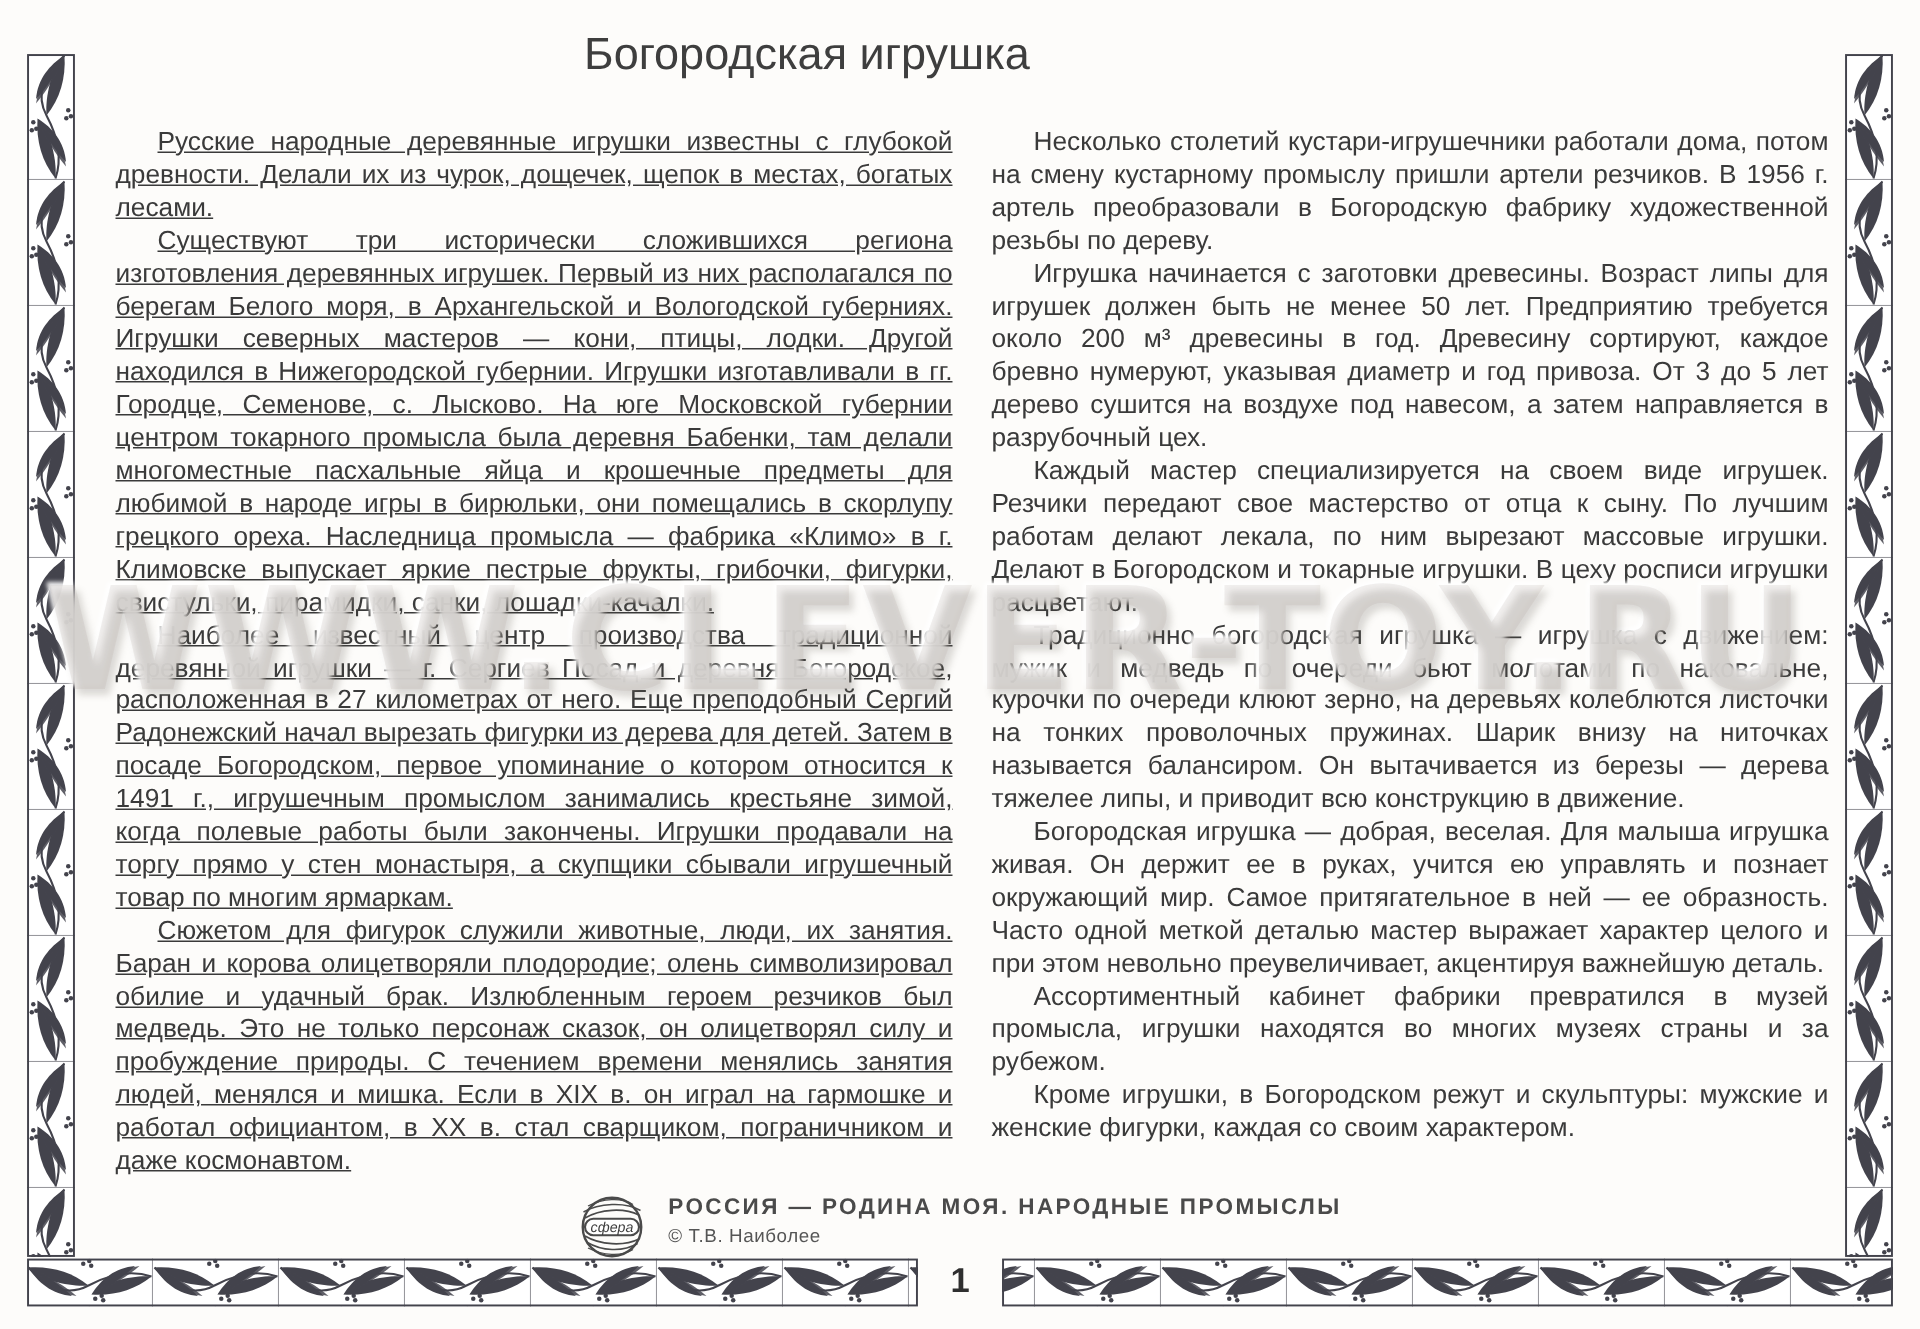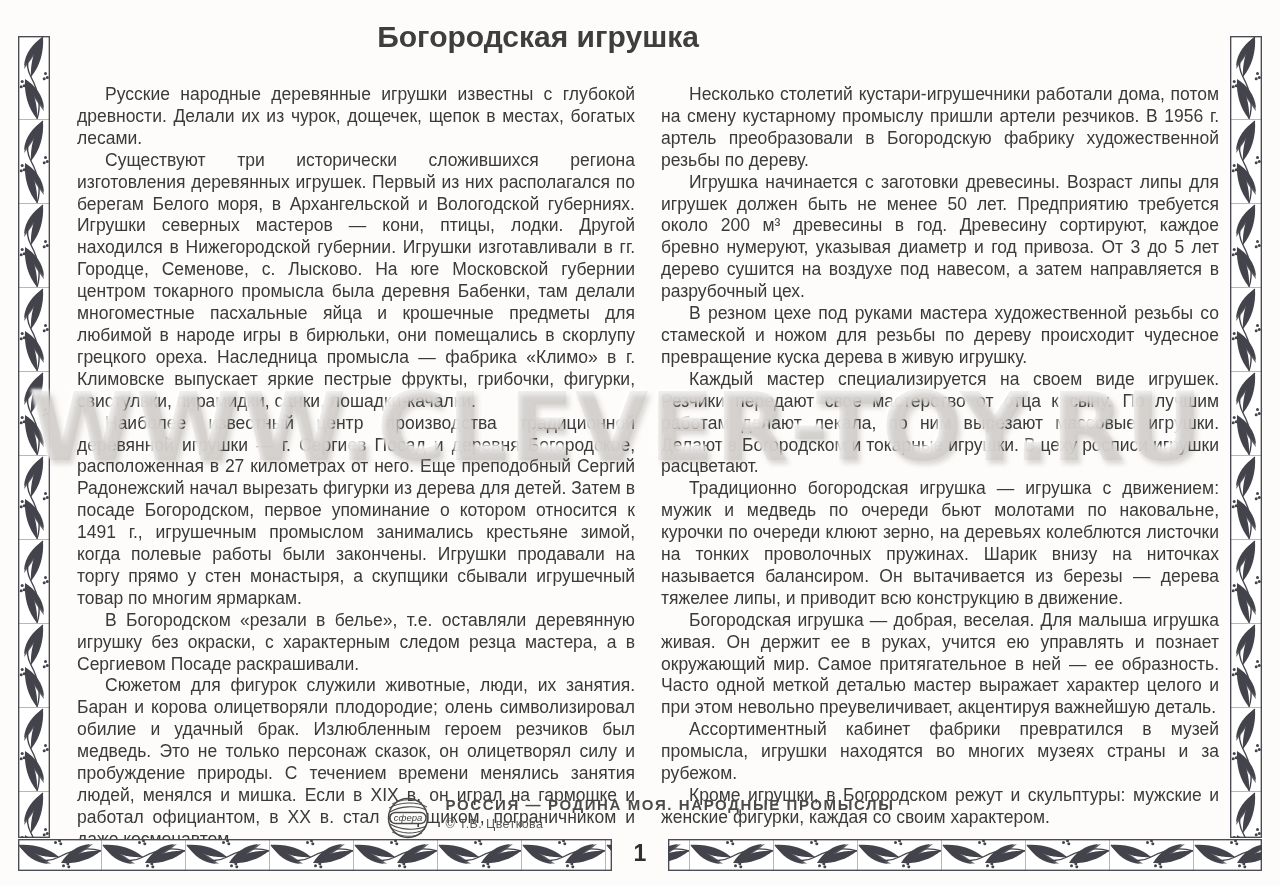--- a/index.html
+++ b/index.html
@@ -4,28 +4,28 @@
 <style>
   html,body{margin:0;padding:0;}
   body{
     width:1280px;height:886px;position:relative;overflow:hidden;
     background:#fdfcfa;
     font-family:"Liberation Sans","DejaVu Sans",sans-serif;
     color:#3b3b3b;
   }
   .page-title{
     position:absolute;top:20px;left:0;width:1076px;
-    text-align:center;font-size:30px;font-weight:bold;color:#3e3e3e;
+    text-align:center;font-size:30px;font-weight:normal;color:#3e3e3e;
     letter-spacing:0px;
   }
   .col{
     position:absolute;top:84px;width:558px;
     font-size:17.5px;line-height:21.9px;text-align:justify;color:#3a3a3a;
   }
-  .col-left{left:77px;}
+  .col-left{left:77px;text-decoration:underline;}
   .col-right{left:661px;}
   .col p{margin:0;text-indent:28px;}
   .watermark{
     position:absolute;top:372px;left:30px;width:1220px;
     text-align:left;
     font-family:"DejaVu Sans",sans-serif;
     font-size:95px;font-weight:bold;letter-spacing:1px;
     color:rgba(160,152,142,0.14);
     text-shadow:3px 4px 5px rgba(95,90,84,0.22), -2px -2px 3px rgba(255,255,255,0.95);
     pointer-events:none;z-index:5;white-space:nowrap;
@@ -82,27 +82,25 @@
     </pattern>
   </defs>
 </svg>
 
 <div class="page-title">Богородская игрушка</div>
 
 <div class="col col-left">
     <p>Русские народные деревянные игрушки известны с глубокой древности. Делали их из чурок, дощечек, щепок в местах, богатых лесами.</p>
     <p>Существуют три исторически сложившихся региона изготовления деревянных игрушек. Первый из них располагался по берегам Белого моря, в Архангельской и Вологодской губерниях. Игрушки северных мастеров — кони, птицы, лодки. Другой находился в Нижегородской губернии. Игрушки изготавливали в гг. Городце, Семенове, с. Лысково. На юге Московской губернии центром токарного промысла была деревня Бабенки, там делали многоместные пасхальные яйца и крошечные предметы для любимой в народе игры в бирюльки, они помещались в скорлупу грецкого ореха. Наследница промысла — фабрика «Климо» в г. Климовске выпускает яркие пестрые фрукты, грибочки, фигурки, свистульки, пирамидки, санки, лошадки-качалки.</p>
     <p>Наиболее известный центр производства традиционной деревянной игрушки — г. Сергиев Посад и деревня Богородское, расположенная в 27 километрах от него. Еще преподобный Сергий Радонежский начал вырезать фигурки из дерева для детей. Затем в посаде Богородском, первое упоминание о котором относится к 1491 г., игрушечным промыслом занимались крестьяне зимой, когда полевые работы были закончены. Игрушки продавали на торгу прямо у стен монастыря, а скупщики сбывали игрушечный товар по многим ярмаркам.</p>
-    <p>В Богородском «резали в белье», т.е. оставляли деревянную игрушку без окраски, с характерным следом резца мастера, а в Сергиевом Посаде раскрашивали.</p>
     <p>Сюжетом для фигурок служили животные, люди, их занятия. Баран и корова олицетворяли плодородие; олень символизировал обилие и удачный брак. Излюбленным героем резчиков был медведь. Это не только персонаж сказок, он олицетворял силу и пробуждение природы. С течением времени менялись занятия людей, менялся и мишка. Если в XIX в. он играл на гармошке и работал официантом, в XX в. стал сварщиком, пограничником и даже космонавтом.</p>
   </div>
 <div class="col col-right">
     <p>Несколько столетий кустари-игрушечники работали дома, потом на смену кустарному промыслу пришли артели резчиков. В 1956 г. артель преобразовали в Богородскую фабрику художественной резьбы по дереву.</p>
     <p>Игрушка начинается с заготовки древесины. Возраст липы для игрушек должен быть не менее 50 лет. Предприятию требуется около 200 м³ древесины в год. Древесину сортируют, каждое бревно нумеруют, указывая диаметр и год привоза. От 3 до 5 лет дерево сушится на воздухе под навесом, а затем направляется в разрубочный цех.</p>
-    <p>В резном цехе под руками мастера художественной резьбы со стамеской и ножом для резьбы по дереву происходит чудесное превращение куска дерева в живую игрушку.</p>
     <p>Каждый мастер специализируется на своем виде игрушек. Резчики передают свое мастерство от отца к сыну. По лучшим работам делают лекала, по ним вырезают массовые игрушки. Делают в Богородском и токарные игрушки. В цеху росписи игрушки расцветают.</p>
     <p>Традиционно богородская игрушка — игрушка с движением: мужик и медведь по очереди бьют молотами по наковальне, курочки по очереди клюют зерно, на деревьях колеблются листочки на тонких проволочных пружинах. Шарик внизу на ниточках называется балансиром. Он вытачивается из березы — дерева тяжелее липы, и приводит всю конструкцию в движение.</p>
     <p>Богородская игрушка — добрая, веселая. Для малыша игрушка живая. Он держит ее в руках, учится ею управлять и познает окружающий мир. Самое притягательное в ней — ее образность. Часто одной меткой деталью мастер выражает характер целого и при этом невольно преувеличивает, акцентируя важнейшую деталь.</p>
     <p>Ассортиментный кабинет фабрики превратился в музей промысла, игрушки находятся во многих музеях страны и за рубежом.</p>
     <p>Кроме игрушки, в Богородском режут и скульптуры: мужские и женские фигурки, каждая со своим характером.</p>
   </div>
 
 <div class="watermark">WWW.CLEVER-TOY.RU</div>
 
 <svg class="border-svg" style="left:18px;top:36px" width="32" height="802">
@@ -135,15 +133,15 @@
       <path d="M4,28 C14,34 30,35 40,30" fill="none" stroke="#4a4a4a" stroke-width="1.1"></path>
       <path d="M5,32 C15,38 29,39 39,33" fill="none" stroke="#4a4a4a" stroke-width="1.0"></path>
       <path d="M6,36 C16,41 28,42 36,37" fill="none" stroke="#4a4a4a" stroke-width="0.9"></path>
       <path d="M6,8 C16,3 28,2 36,7" fill="none" stroke="#4a4a4a" stroke-width="0.9"></path>
       <rect x="4" y="16.5" width="36" height="11" rx="5.5" fill="#ffffff" stroke="#4a4a4a" stroke-width="1.4"></rect>
       <text x="22" y="25.3" text-anchor="middle" font-family="Liberation Sans, sans-serif" font-size="9.5" font-style="italic" fill="#3f3f3f">сфера</text>
     </svg>
   </div>
   <div class="footer-text">
     <div class="footer-series">РОССИЯ — РОДИНА МОЯ. НАРОДНЫЕ ПРОМЫСЛЫ</div>
-    <div class="footer-copy">© Т.В. Цветкова</div>
+    <div class="footer-copy">© Т.В. Наиболее</div>
   </div>
 </div>
 
 </body></html>

